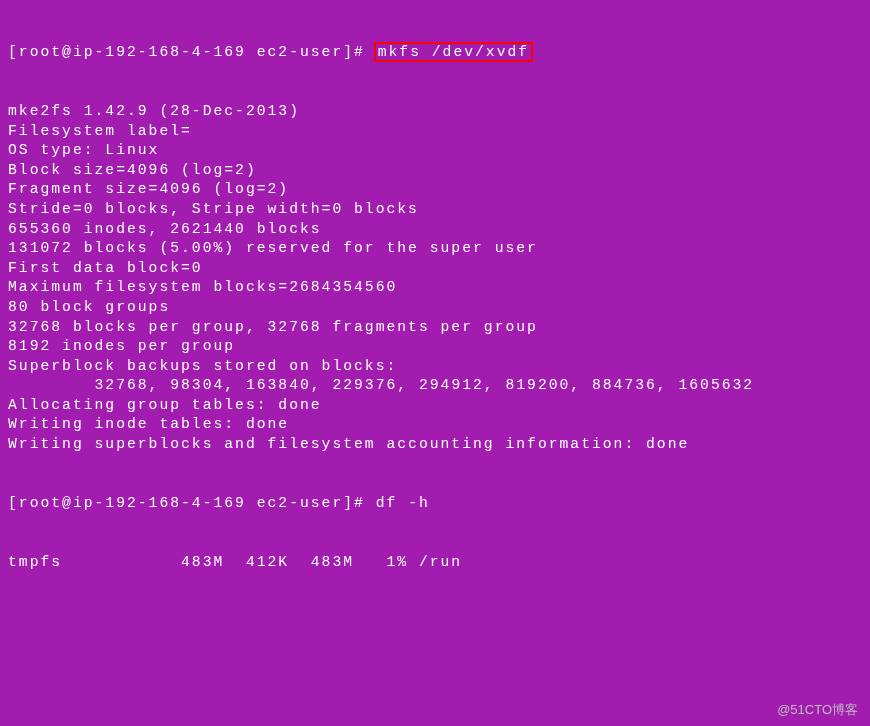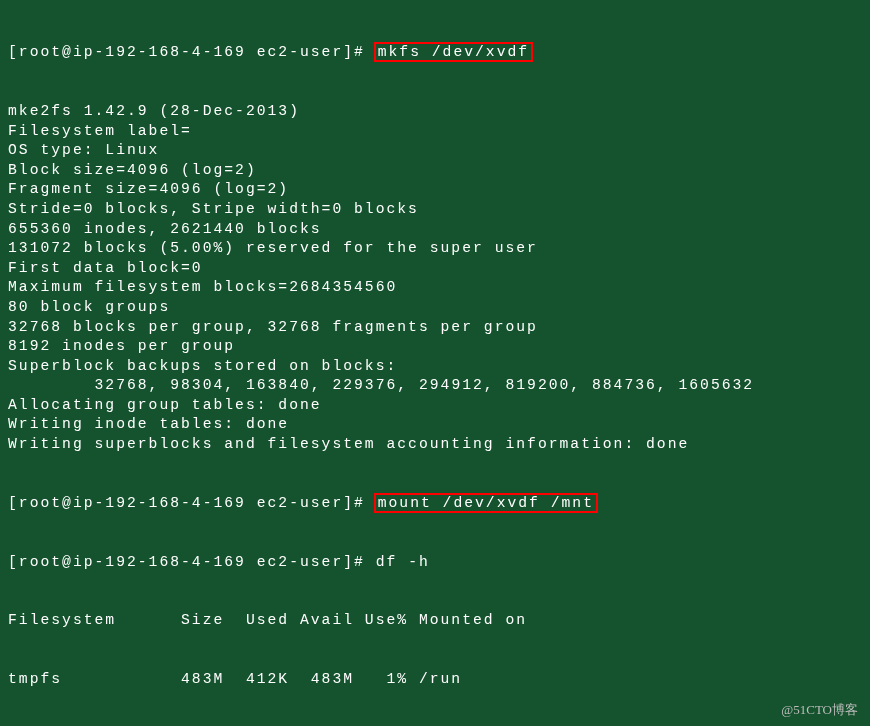--- a/index.html
+++ b/index.html
@@ -2,21 +2,21 @@
 <html><head>
 <meta charset="utf-8">
 <style>
   body {
     margin: 0;
     padding: 0;
     background: #fff;
     font-family: "Courier New", monospace;
   }
   .terminal {
-    background: #14532d;
+    background: #a21caf;
     color: #fff;
     width: 870px;
     height: 726px;
     box-sizing: border-box;
     padding: 4px 8px 12px 8px;
     font-size: 14.7px;
     line-height: 19.6px;
     letter-spacing: 2px;
     white-space: pre;
     position: relative;
@@ -25,31 +25,29 @@
   .hl {
     border: 2px solid #ff0000;
     padding: 0 2px;
     margin-left: -2px;
   }
   .watermark {
     position: absolute;
     bottom: 6px;
     right: 12px;
     color: #bdbdbd;
-    font-family: Liberation Serif, serif;
+    font-family: Liberation Sans, sans-serif;
     font-size: 13px;
     letter-spacing: 0;
   }
 </style>
 </head>
 <body>
 
 <div class="terminal">
   <div class="line"><span>[root@ip-192-168-4-169 ec2-user]# </span><span class="hl">mkfs /dev/xvdf</span></div>
   <div id="mke2fs-block"><div class="line">mke2fs 1.42.9 (28-Dec-2013)</div><div class="line">Filesystem label=</div><div class="line">OS type: Linux</div><div class="line">Block size=4096 (log=2)</div><div class="line">Fragment size=4096 (log=2)</div><div class="line">Stride=0 blocks, Stripe width=0 blocks</div><div class="line">655360 inodes, 2621440 blocks</div><div class="line">131072 blocks (5.00%) reserved for the super user</div><div class="line">First data block=0</div><div class="line">Maximum filesystem blocks=2684354560</div><div class="line">80 block groups</div><div class="line">32768 blocks per group, 32768 fragments per group</div><div class="line">8192 inodes per group</div><div class="line">Superblock backups stored on blocks: </div><div class="line">	32768, 98304, 163840, 229376, 294912, 819200, 884736, 1605632</div><div class="line"></div><div class="line">Allocating group tables: done</div><div class="line">Writing inode tables: done</div><div class="line">Writing superblocks and filesystem accounting information: done</div><div class="line"></div></div>
-  <div class="line"><span>[root@ip-192-168-4-169 ec2-user]# </span><span class="hl">mount /dev/xvdf /mnt</span></div>
   <div class="line"><span>[root@ip-192-168-4-169 ec2-user]# </span><span>df -h</span></div>
-  <div class="line">Filesystem      Size  Used Avail Use% Mounted on</div>
   <div id="df-block"><div class="line">tmpfs           483M  412K  483M   1% /run</div></div>
   
   
   <div class="watermark">@51CTO博客</div>
 </div>
 
 </body></html>

